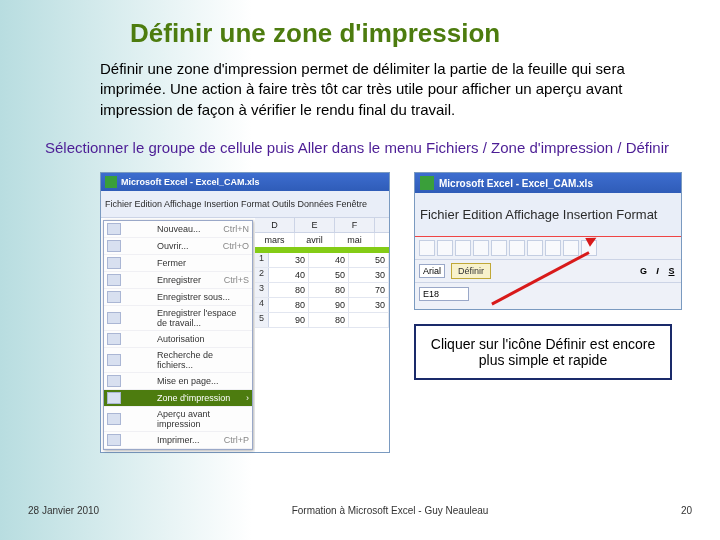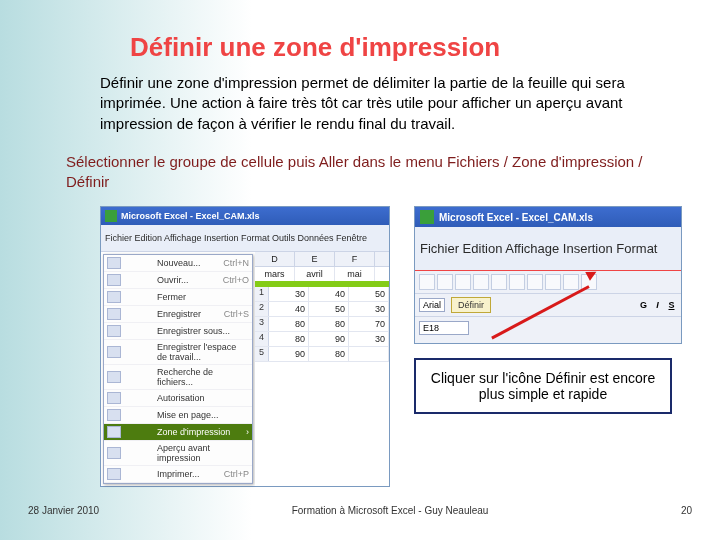--- a/index.html
+++ b/index.html
@@ -6,33 +6,33 @@
   body {
     width: 720px; height: 540px;
     background: linear-gradient(to right, #b8dde0 0%, #ffffff 35%, #ffffff 100%);
     font-family: Arial, sans-serif;
     position: relative;
     overflow: hidden;
   }
   .title {
     font-size: 26px;
     font-weight: bold;
-    color: #ef4444;
-    padding: 32px 0 0 130px;
+    color: #4d7c0f;
+    padding: 18px 0 0 130px;
   }
   .body-text {
     font-size: 15px;
     color: #000;
     padding: 10px 50px 0 100px;
     line-height: 1.35;
   }
   .body-text2 {
     font-size: 15px;
-    color: #7f1d1d;
-    padding: 18px 50px 0 66px;
+    color: #4c1d95;
+    padding: 18px 50px 0 45px;
     line-height: 1.35;
   }
   .images-row {
     display: flex;
     gap: 24px;
     padding: 14px 30px 0 100px;
   }
   
   .shot1 {
     width: 290px;
@@ -265,26 +265,26 @@
             <span class="lbl">Enregistrer sous...</span>
             <span class="sc"></span>
           </div>
           <div class="row">
             <span class="ic"></span>
             <span class="lbl">Enregistrer l'espace de travail...</span>
             <span class="sc"></span>
           </div>
           <div class="row">
             <span class="ic"></span>
+            <span class="lbl">Autorisation</span>
+            <span class="sc"></span>
+          </div>
+          <div class="row">
+            <span class="ic"></span>
             <span class="lbl">Recherche de fichiers...</span>
-            <span class="sc"></span>
-          </div>
-          <div class="row">
-            <span class="ic"></span>
-            <span class="lbl">Autorisation</span>
             <span class="sc"></span>
           </div>
           <div class="row">
             <span class="ic"></span>
             <span class="lbl">Mise en page...</span>
             <span class="sc"></span>
           </div>
           <div class="row hl">
             <span class="ic"></span>
             <span class="lbl">Zone d'impression</span>

